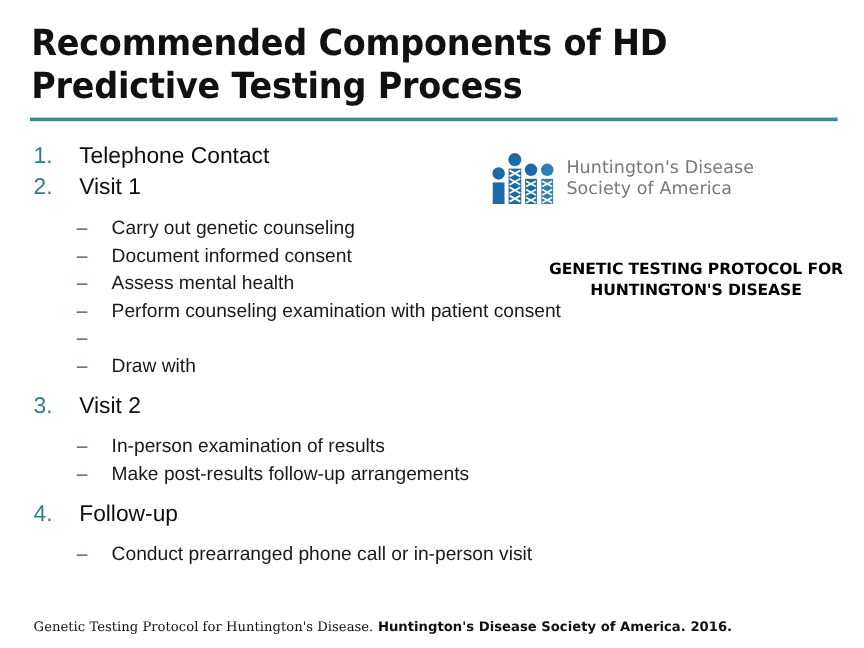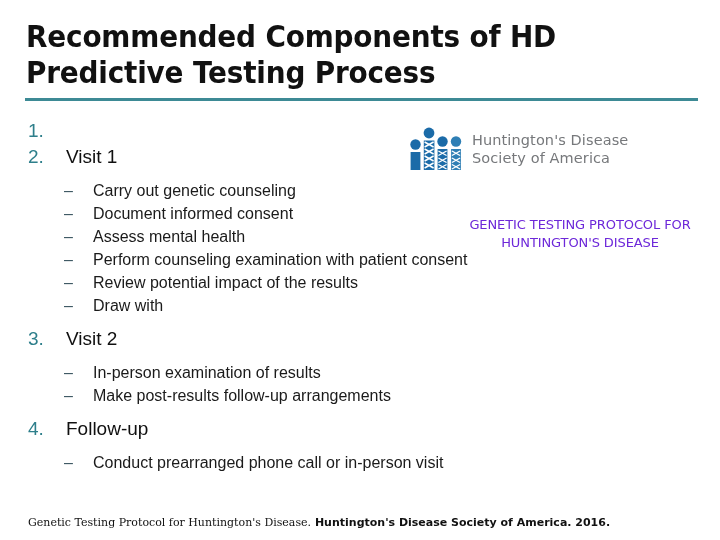--- a/index.html
+++ b/index.html
@@ -114,25 +114,25 @@
   }
 
   
   #protocol-heading {
     position: absolute;
     left: 455px;
     top: 216px;
     width: 250px;
     text-align: center;
     font-family: "DejaVu Sans", sans-serif;
-    font-weight: normal;
+    font-weight: bold;
     font-size: 13px;
     line-height: 18px;
     letter-spacing: -0.1px;
-    color: #6d28d9;
+    color: #000000;
     white-space: pre-line;
   }
 
   
   #citation {
     position: absolute;
     left: 28px;
     top: 515px;
     font-size: 11.5px;
     line-height: 15px;
@@ -150,28 +150,28 @@
   }
 </style>
 </head>
 <body>
 
 <div id="slide-title">Recommended Components of HD Predictive Testing Process</div>
 
 <div id="title-rule"></div>
 
 <div id="outline">
-    <div class="lvl1"><span class="marker">1.</span></div>
+    <div class="lvl1"><span class="marker">1.</span><span class="text">Telephone Contact</span></div>
     <div class="lvl1"><span class="marker">2.</span><span class="text">Visit 1</span></div>
     <div class="gap-md"></div>
     <div class="lvl2"><span class="marker">–</span><span class="text">Carry out genetic counseling</span></div>
     <div class="lvl2"><span class="marker">–</span><span class="text">Document informed consent</span></div>
     <div class="lvl2"><span class="marker">–</span><span class="text">Assess mental health</span></div>
     <div class="lvl2"><span class="marker">–</span><span class="text">Perform counseling examination with patient consent</span></div>
-    <div class="lvl2"><span class="marker">–</span><span class="text">Review potential impact of the results</span></div>
+    <div class="lvl2"><span class="marker">–</span></div>
     <div class="lvl2"><span class="marker">–</span><span class="text">Draw with</span></div>
     <div class="gap-md"></div>
     <div class="lvl1"><span class="marker">3.</span><span class="text">Visit 2</span></div>
     <div class="gap-md"></div>
     <div class="lvl2"><span class="marker">–</span><span class="text">In-person examination of results</span></div>
     <div class="lvl2"><span class="marker">–</span><span class="text">Make post-results follow-up arrangements</span></div>
     <div class="gap-md"></div>
     <div class="lvl1"><span class="marker">4.</span><span class="text">Follow-up</span></div>
     <div class="gap-md"></div>
     <div class="lvl2"><span class="marker">–</span><span class="text">Conduct prearranged phone call or in-person visit</span></div>

